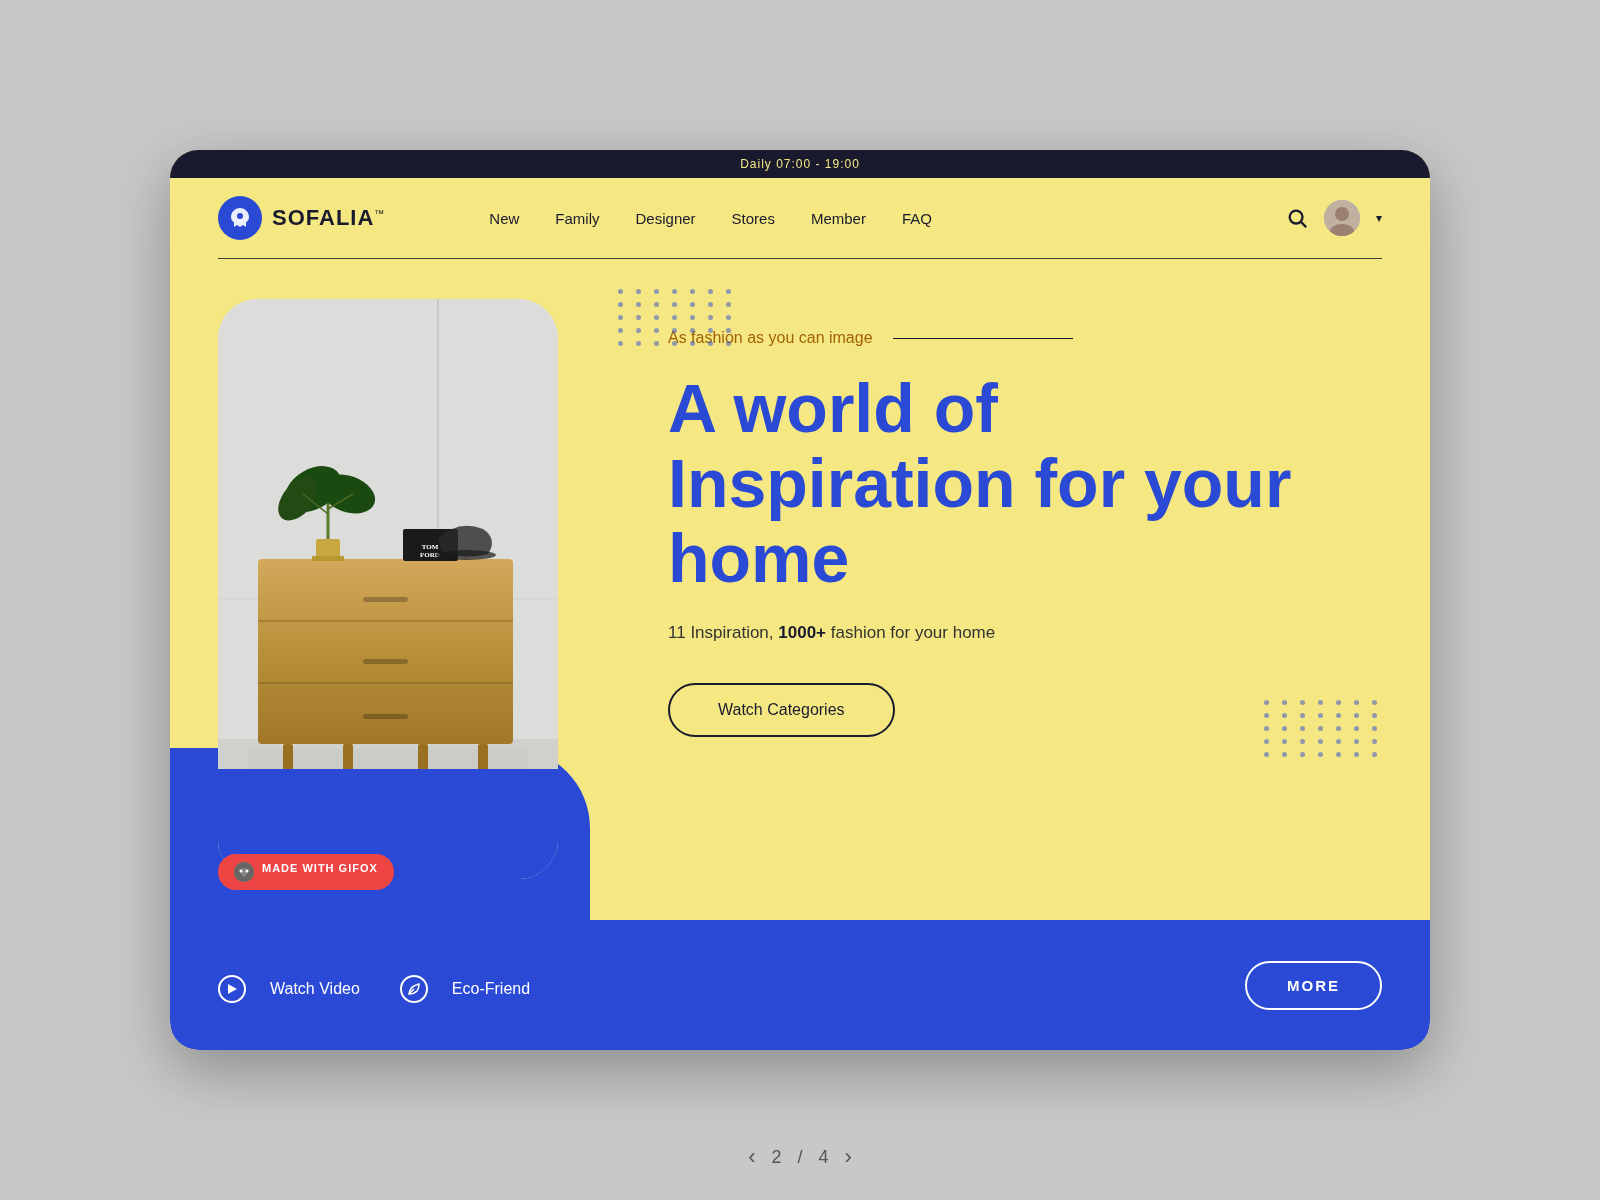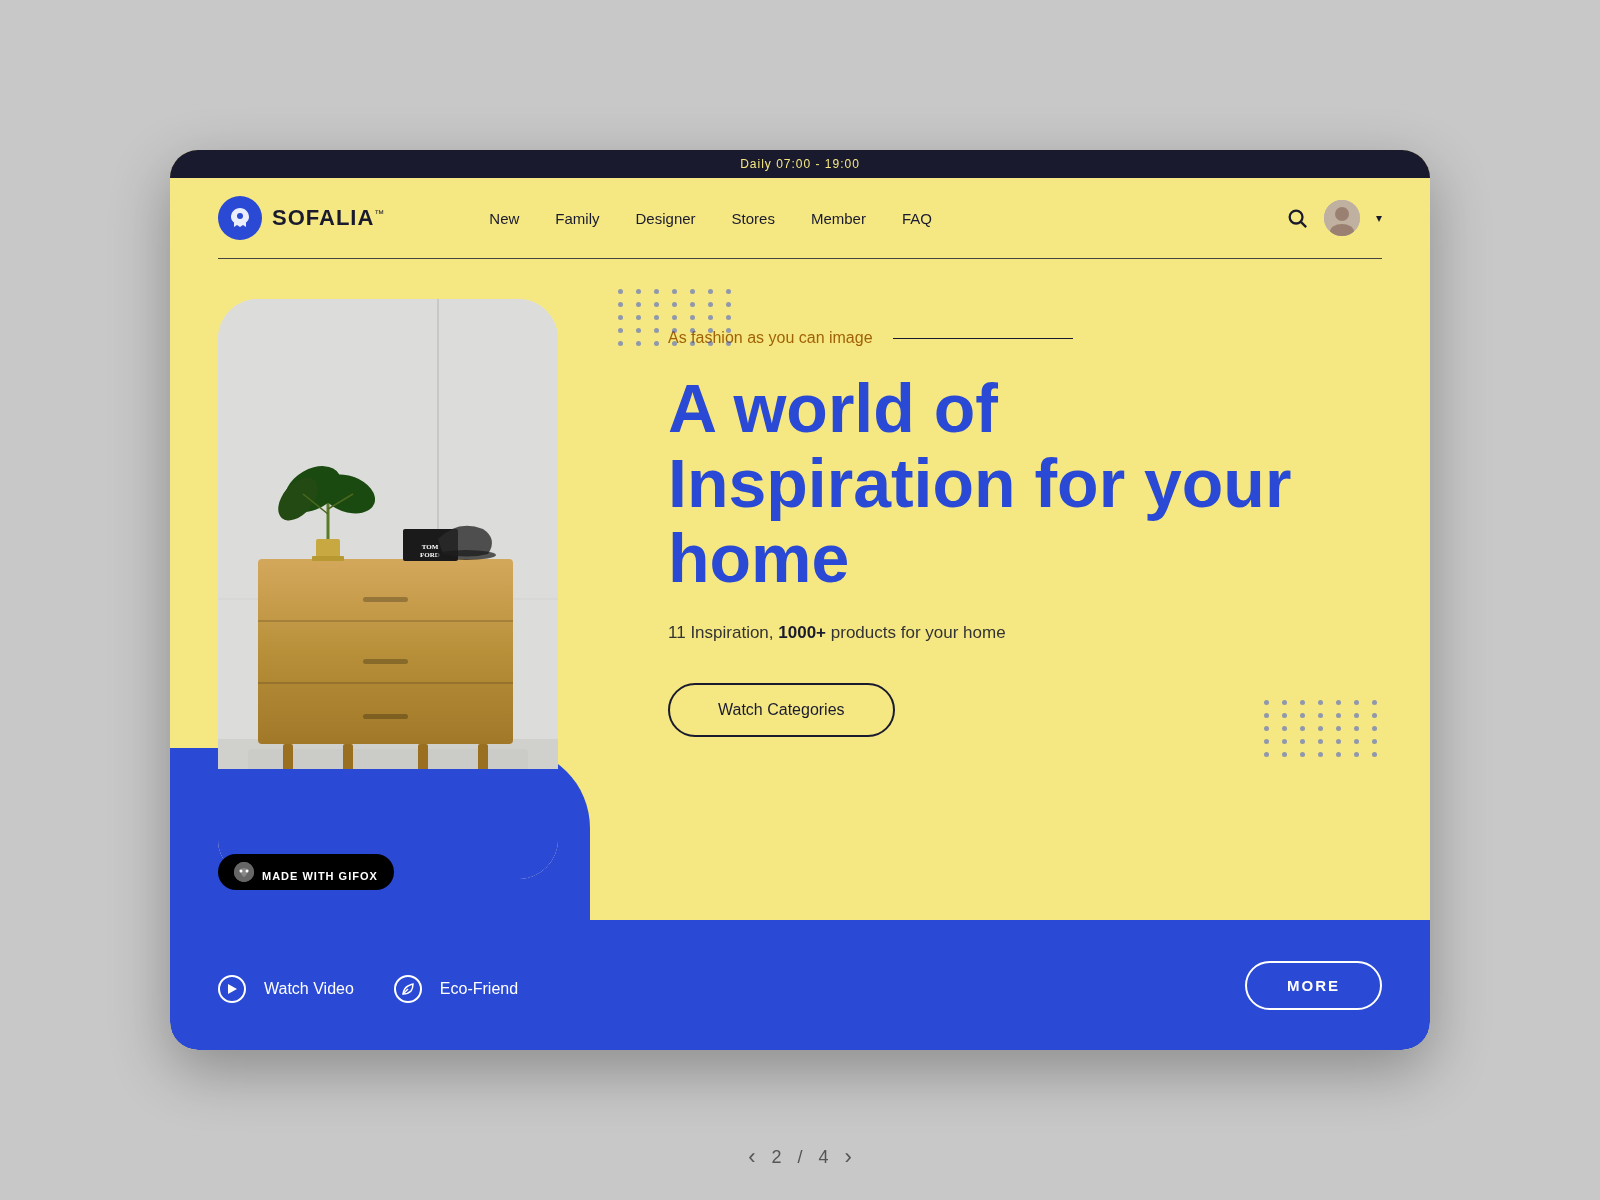--- a/index.html
+++ b/index.html
@@ -244,21 +244,21 @@
     .bottom-left {
       display: flex;
       align-items: center;
       gap: 40px;
       flex: 1;
     }
 
     .bottom-item {
       display: flex;
       align-items: center;
-      gap: 18px;
+      gap: 24px;
       color: white;
       font-size: 16px;
       font-weight: 500;
       margin-top: 8px;
     }
 
     .bottom-icon {
       width: 28px;
       height: 28px;
       border: 2px solid white;
@@ -279,23 +279,23 @@
       background: transparent;
       cursor: pointer;
     }
 
     
     .gifox-badge {
       position: absolute;
       bottom: 160px;
       left: 48px;
       display: flex;
-      align-items: flex-end;
+      align-items: flex-start;
       gap: 8px;
-      background: #000000;
+      background: #ef4444;
       color: white;
       padding: 8px 16px;
       border-radius: 20px;
       font-size: 11px;
       font-weight: 700;
       letter-spacing: 1px;
       z-index: 20;
     }
 
     .gifox-icon {
@@ -507,21 +507,21 @@
         <span>A world of</span><br>
         <span>Inspiration for your</span><br>
         <span>home</span>
       </div>
 
       
       <p class="hero-subtitle">
         <span>11</span>
         <span> </span><span>Inspiration,</span><span> </span>
         <strong>1000+</strong>
-        <span> </span><span>products for your home</span>
+        <span> </span><span>fashion for your home</span>
       </p>
 
       
       <button class="view-categories-btn">Watch Categories</button>
 
       
       <div style="position:absolute;bottom:-20px;right:0;display:grid;grid-template-columns:repeat(7,10px);gap:8px;">
         <div style="width:5px;height:5px;border-radius:50%;background:#2a49d4;opacity:0.5;"></div>
           <div style="width:5px;height:5px;border-radius:50%;background:#2a49d4;opacity:0.5;"></div>
           <div style="width:5px;height:5px;border-radius:50%;background:#2a49d4;opacity:0.5;"></div>

